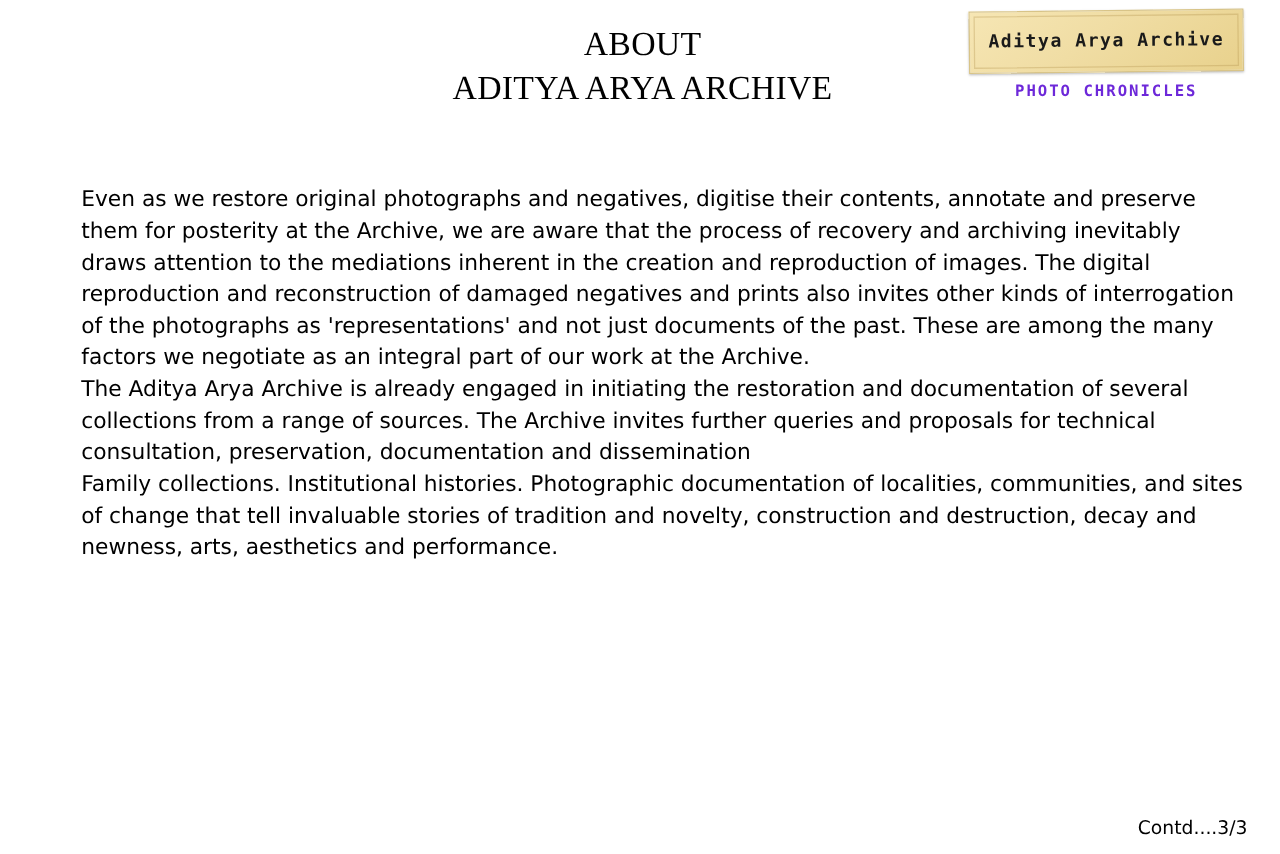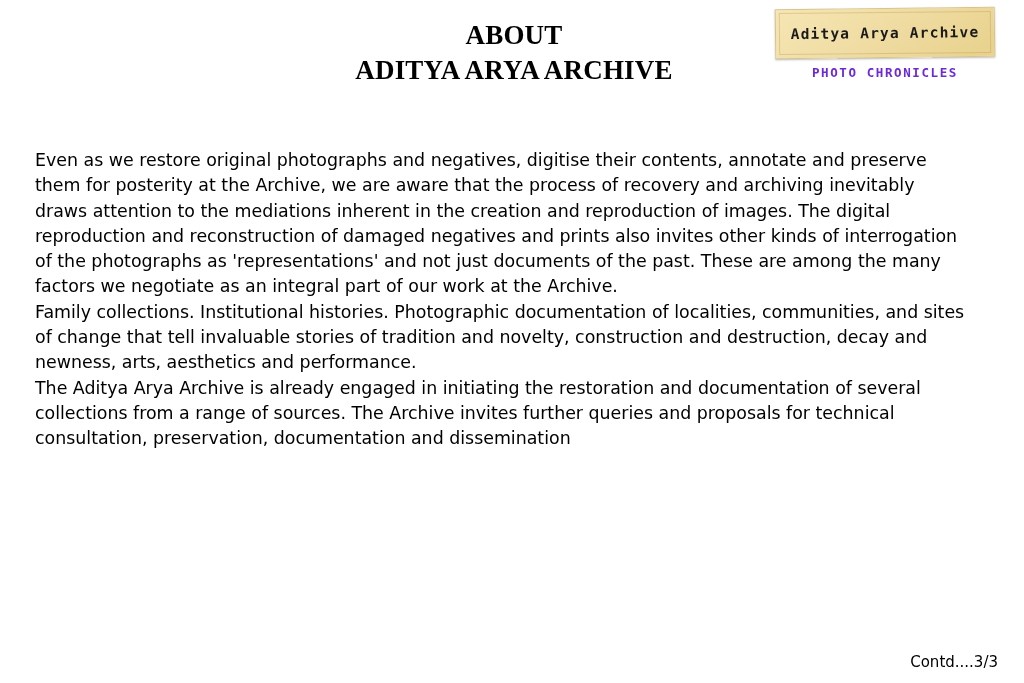--- a/index.html
+++ b/index.html
@@ -20,21 +20,21 @@
     inset: 0;
     background: #ffffff;
   }
   .title-block {
     position: absolute;
     left: 4px;
     right: 0;
     top: 18px;
     text-align: center;
     font-family: "Liberation Serif", serif;
-    font-weight: bold;
+    font-weight: normal;
     font-size: 27px;
     line-height: 35px;
     letter-spacing: 0.2px;
     color: #000000;
   }
   .title-line {
     display: block;
     white-space: pre;
   }
   .logo-wrap {
@@ -76,21 +76,21 @@
   .logo-sub {
     margin-top: 7px;
     font-family: "DejaVu Sans Mono", monospace;
     font-size: 12.5px;
     letter-spacing: 1.6px;
     font-weight: bold;
     color: #6d28d9;
   }
   .body-text {
     position: absolute;
-    left: 35px;
+    left: 65px;
     top: 148px;
     width: 930px;
     font-family: "DejaVu Sans", sans-serif;
     font-size: 17.4px;
     line-height: 25.3px;
     color: #000000;
   }
   .para {
     margin: 0;
     white-space: pre-wrap;
@@ -117,19 +117,19 @@
 
   <div class="logo-wrap">
     <div class="logo-card">
       <span class="logo-text">Aditya Arya Archive</span>
     </div>
     <div class="logo-sub">PHOTO CHRONICLES</div>
   </div>
 
   <div class="body-text">
     <p class="para">Even as we restore original photographs and negatives, digitise their contents, annotate and preserve them for posterity at the Archive, we are aware that the process of recovery and archiving inevitably draws attention to the mediations inherent in the creation and reproduction of images. The digital reproduction and reconstruction of damaged negatives and prints also invites other kinds of interrogation of the photographs as 'representations' and not just documents of the past. These are among the many factors we negotiate as an integral part of our work at the Archive.</p>
+    <p class="para">The Aditya Arya Archive is already engaged in initiating the restoration and documentation of several collections from a range of sources. The Archive invites further queries and proposals for technical consultation, preservation, documentation and dissemination</p>
     <p class="para">Family collections. Institutional histories. Photographic documentation of localities, communities, and sites of change that tell invaluable stories of tradition and novelty, construction and destruction, decay and newness, arts, aesthetics and performance.</p>
-    <p class="para">The Aditya Arya Archive is already engaged in initiating the restoration and documentation of several collections from a range of sources. The Archive invites further queries and proposals for technical consultation, preservation, documentation and dissemination</p>
   </div>
 
   <div class="footer">Contd....3/3</div>
 
 </div>
 
 </body></html>

